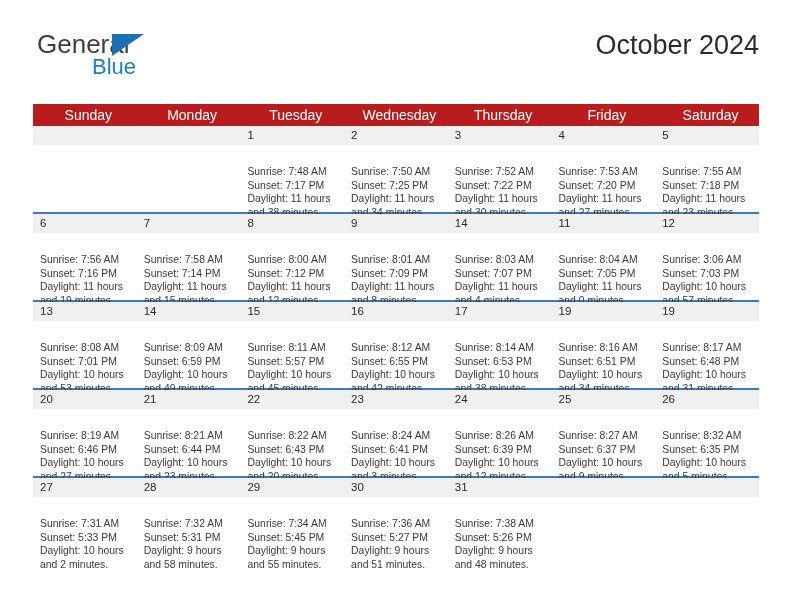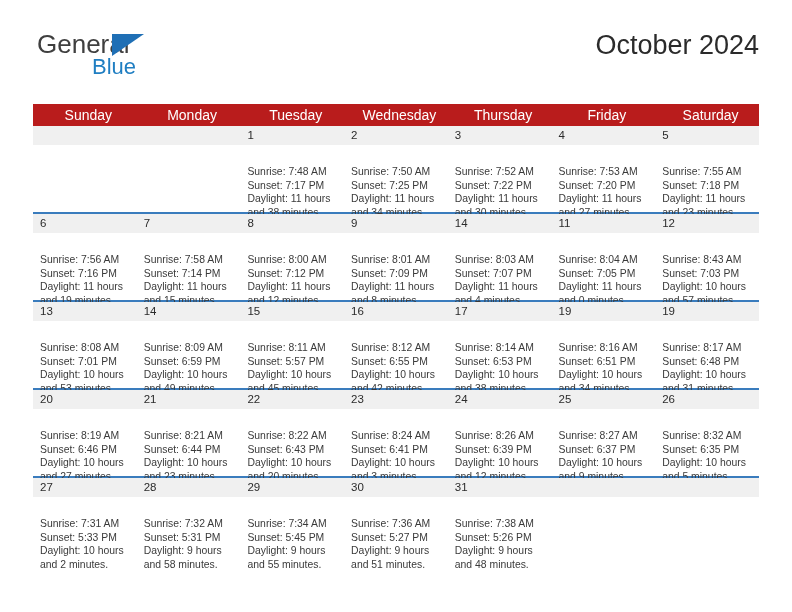--- a/index.html
+++ b/index.html
@@ -335,21 +335,21 @@
               <div>Sunset: 7:05 PM</div>
               <div>Daylight: 11 hours</div>
               <div>and 0 minutes.</div>
             </div>
           </div>
         </td>
         <td>
           <div class="day-cell">
             <div class="daynum-band">12</div>
             <div class="day-details">
-              <div>Sunrise: 8:43 AM</div>
+              <div>Sunrise: 3:06 AM</div>
               <div>Sunset: 7:03 PM</div>
               <div>Daylight: 10 hours</div>
               <div>and 57 minutes.</div>
             </div>
           </div>
         </td>
       </tr>
 
       <tr class="week-row">
         <td>

